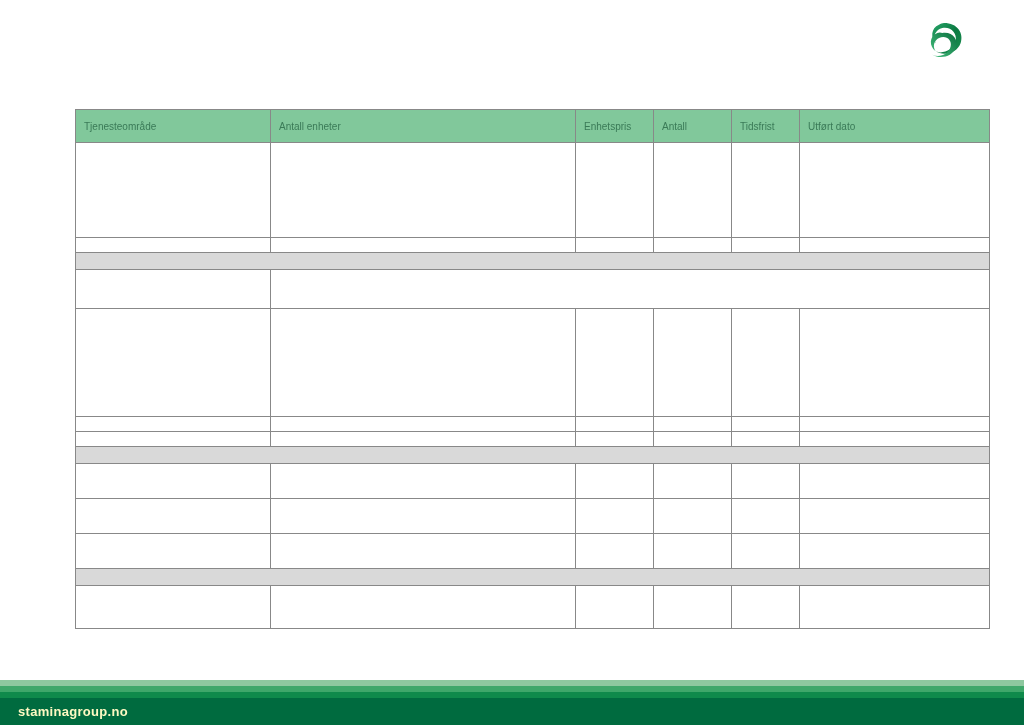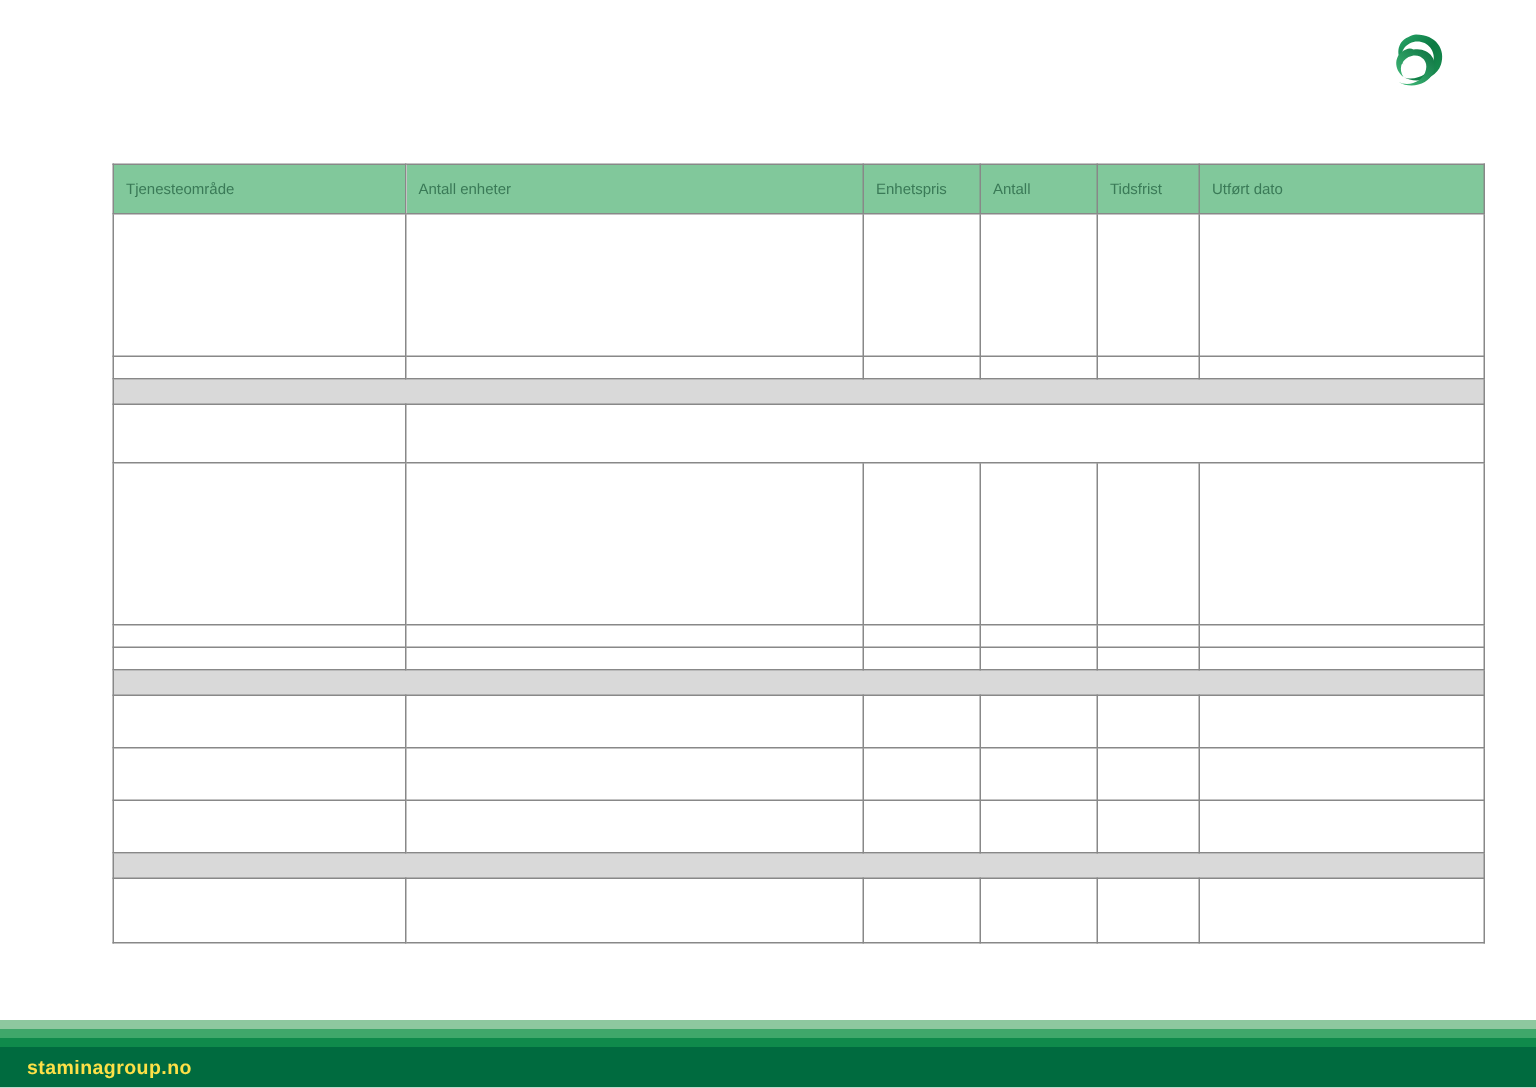--- a/index.html
+++ b/index.html
@@ -80,21 +80,21 @@
     height: 18px;
     display: flex;
     flex-direction: column;
   }
   .stripe { flex: 1; }
   .s1 { background: #8ec89f; }
   .s2 { background: #3fa76a; }
   .s3 { background: #0f8a4b; }
   .footer-bar {
     background: #006b3f;
-    color: #fde047;
+    color: #fef9c3;
     font-size: 13px;
     padding: 6px 18px;
     font-weight: 600;
     letter-spacing: 0.3px;
   }
 </style>
 </head>
 <body>
 
 <div class="page">

